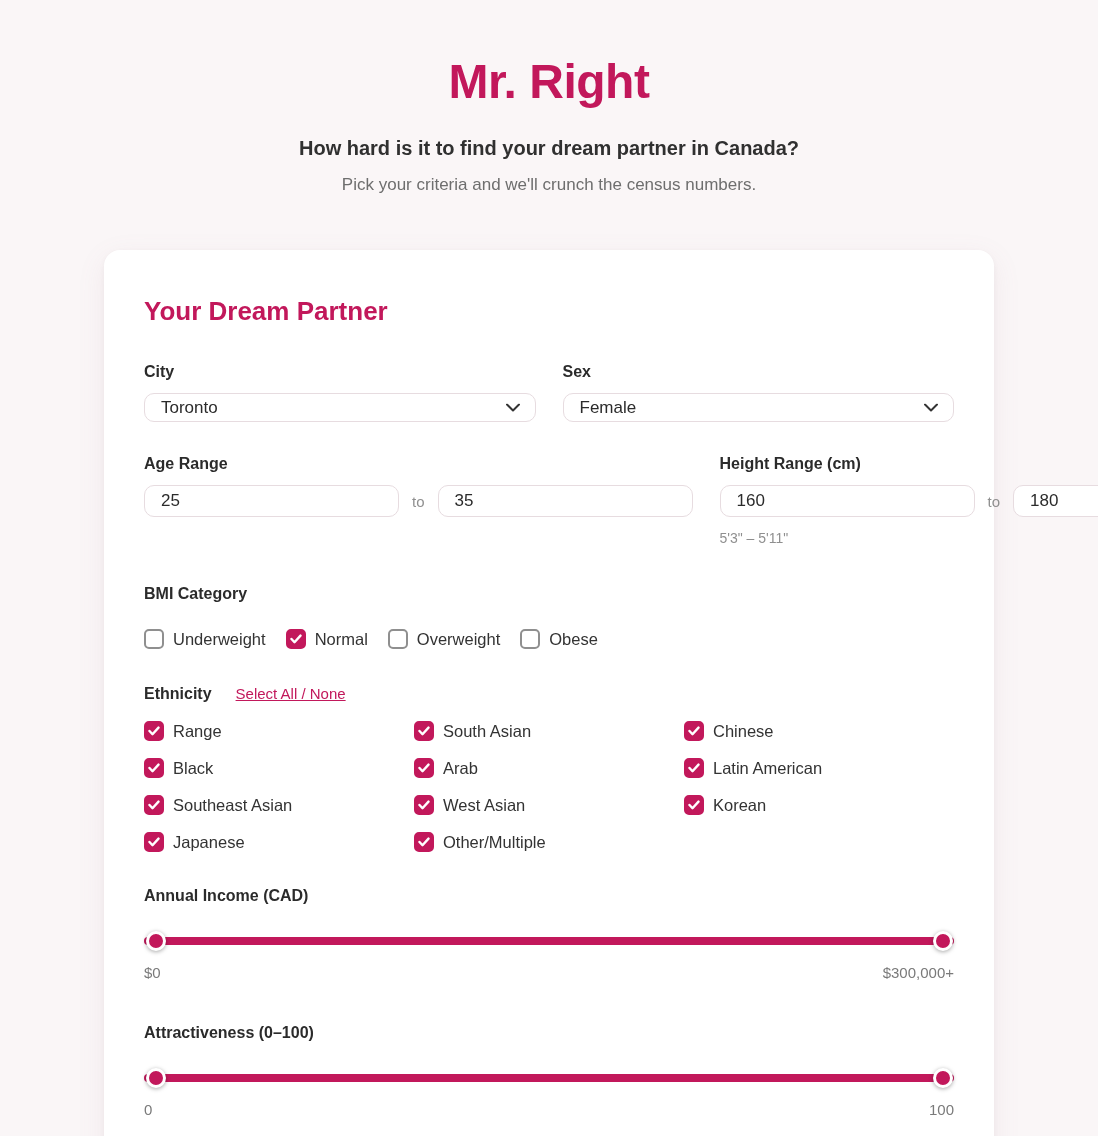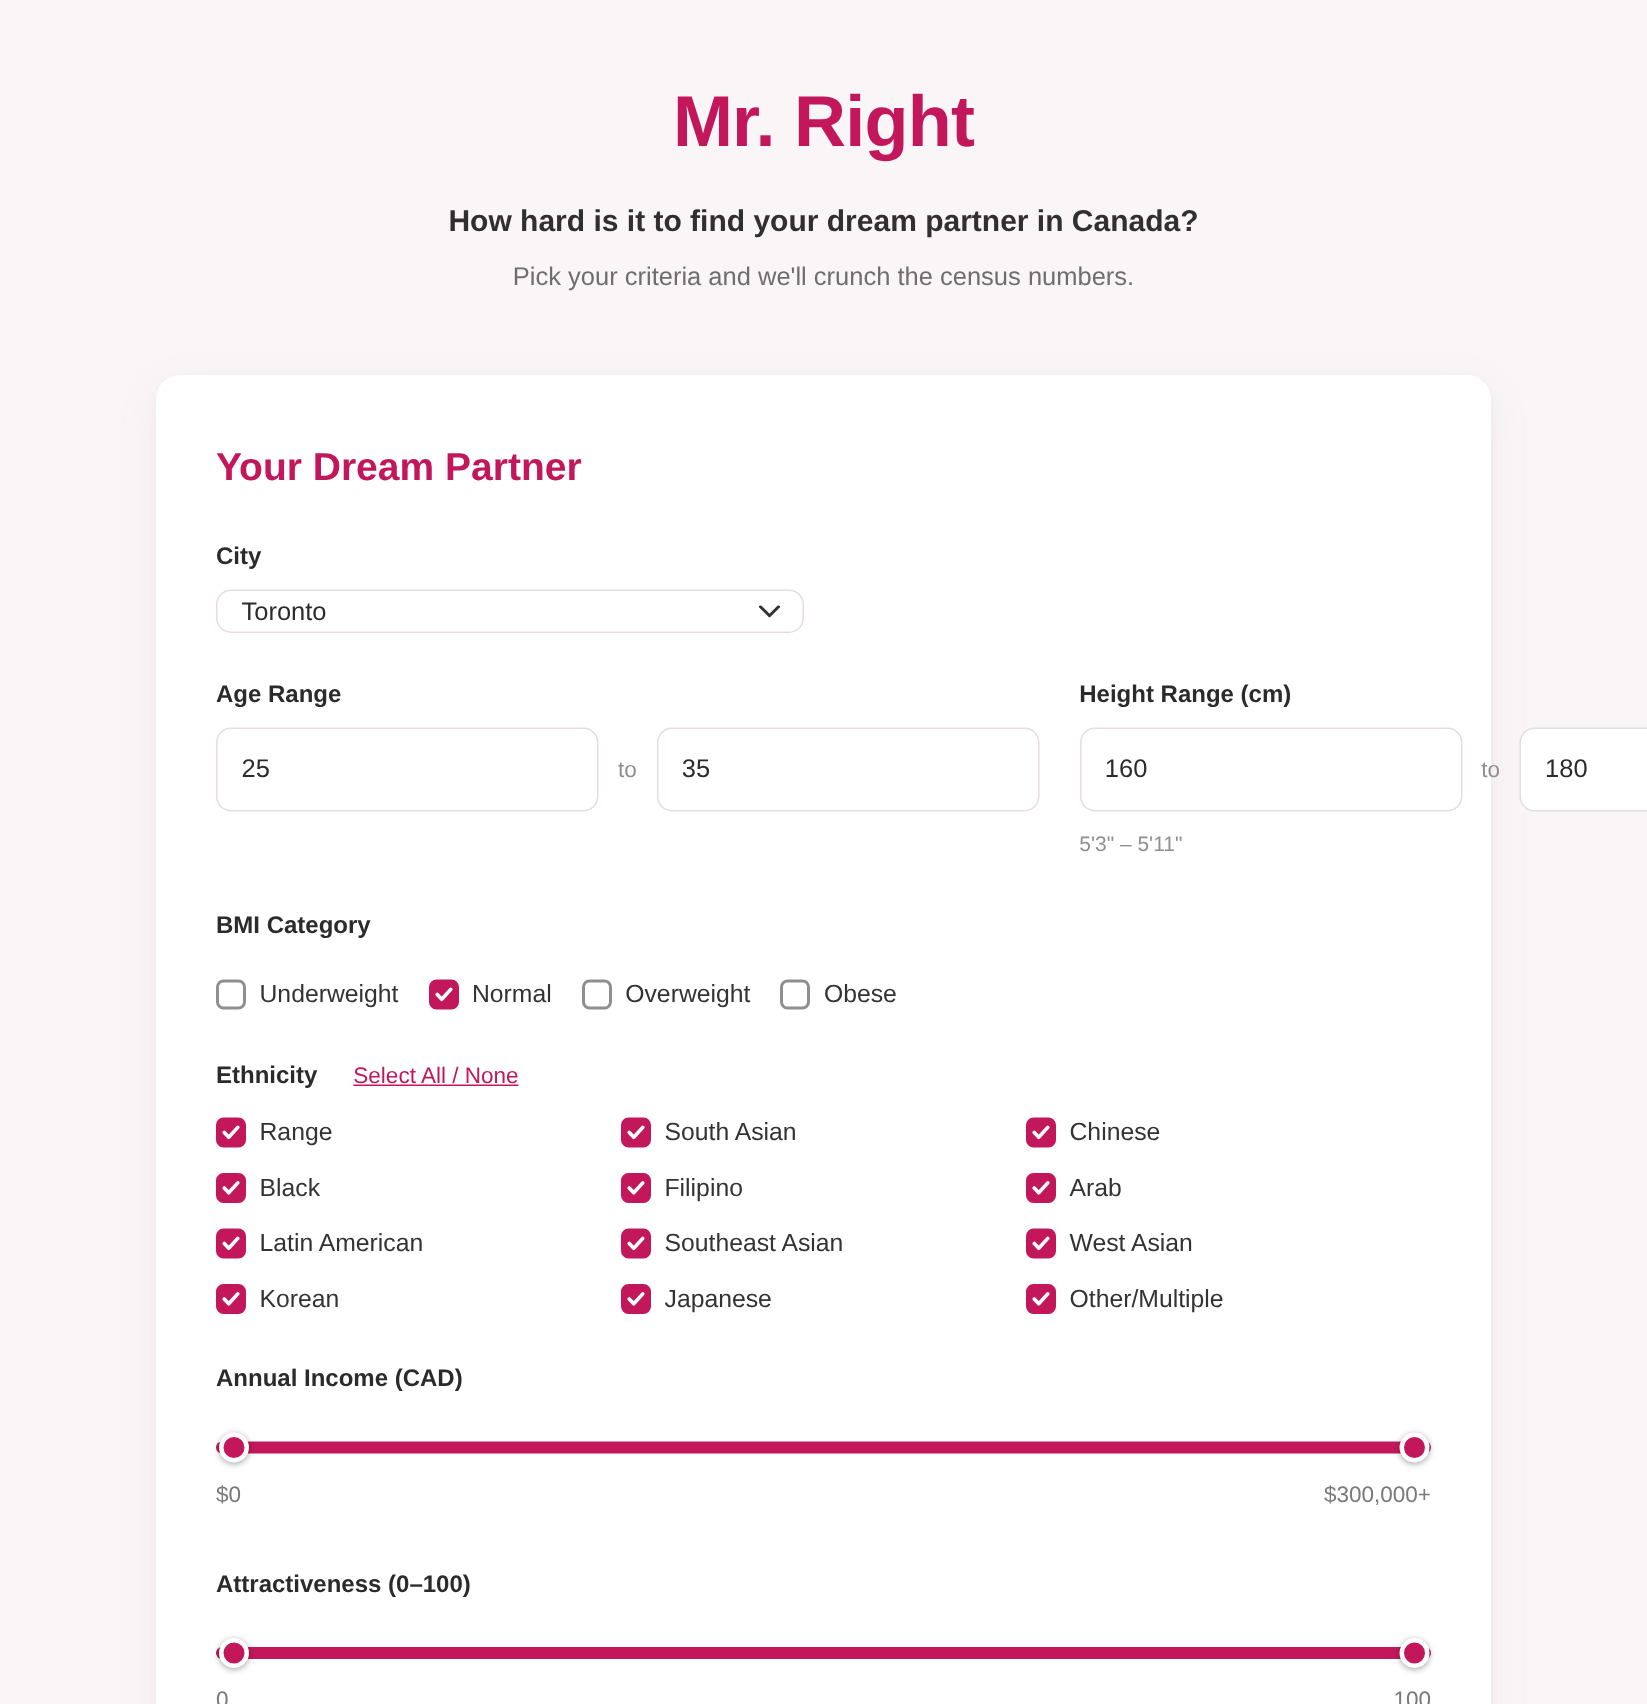--- a/index.html
+++ b/index.html
@@ -81,21 +81,21 @@
     right: 16px;
     top: 50%;
     transform: translateY(-50%);
     pointer-events: none;
     display: flex;
   }
   .range-inputs { display: flex; align-items: center; gap: 13px; }
   .range-inputs input {
     flex: 1;
     min-width: 0;
-    height: 56px;
+    height: 32px;
     border: 1px solid #E7DCE0;
     border-radius: 10px;
     padding: 0 16px;
     font-size: 17px;
     color: #2b2b2b;
     font-family: inherit;
     background: #fff;
   }
   .to-text { color: #8f8f8f; font-size: 15px; flex: none; }
   .hint { margin-top: 13px; font-size: 14px; color: #8f8f8f; line-height: 16px; }
@@ -196,20 +196,33 @@
         <select>
           <option>Toronto</option>
         </select>
         <span class="chevron">
           <svg width="14" height="9" viewBox="0 0 14 9">
               <path d="M1 1l6 6 6-6" stroke="#333" stroke-width="2" fill="none" stroke-linecap="round" stroke-linejoin="round"></path>
             </svg>
         </span>
       </div>
     </div>
+    <div class="field">
+      <label class="field-label">Sex</label>
+      <div class="select-wrap">
+        <select>
+          <option>Female</option>
+        </select>
+        <span class="chevron">
+          <svg width="14" height="9" viewBox="0 0 14 9">
+              <path d="M1 1l6 6 6-6" stroke="#333" stroke-width="2" fill="none" stroke-linecap="round" stroke-linejoin="round"></path>
+            </svg>
+        </span>
+      </div>
+    </div>
   </div>
 
   <div class="form-row second">
     <div class="field">
       <label class="field-label">Age Range</label>
       <div class="range-inputs">
         <input type="text" value="25" style="">
         <span class="to-text">to</span>
         <input type="text" value="35" style="">
       </div>
@@ -288,28 +301,20 @@
             </svg>
           </span>
           <span class="check-label">Black</span>
         </label>
         <label class="check-item">
           <span class="checkbox checked">
             <svg width="12" height="10" viewBox="0 0 12 10">
               <path d="M1.5 5l3 3.2L10.5 1.6" stroke="#fff" stroke-width="2.4" fill="none" stroke-linecap="round" stroke-linejoin="round"></path>
             </svg>
           </span>
-          <span class="check-label">Filipino</span>
-        </label>
-        <label class="check-item">
-          <span class="checkbox checked">
-            <svg width="12" height="10" viewBox="0 0 12 10">
-              <path d="M1.5 5l3 3.2L10.5 1.6" stroke="#fff" stroke-width="2.4" fill="none" stroke-linecap="round" stroke-linejoin="round"></path>
-            </svg>
-          </span>
           <span class="check-label">Arab</span>
         </label>
         <label class="check-item">
           <span class="checkbox checked">
             <svg width="12" height="10" viewBox="0 0 12 10">
               <path d="M1.5 5l3 3.2L10.5 1.6" stroke="#fff" stroke-width="2.4" fill="none" stroke-linecap="round" stroke-linejoin="round"></path>
             </svg>
           </span>
           <span class="check-label">Latin American</span>
         </label>

